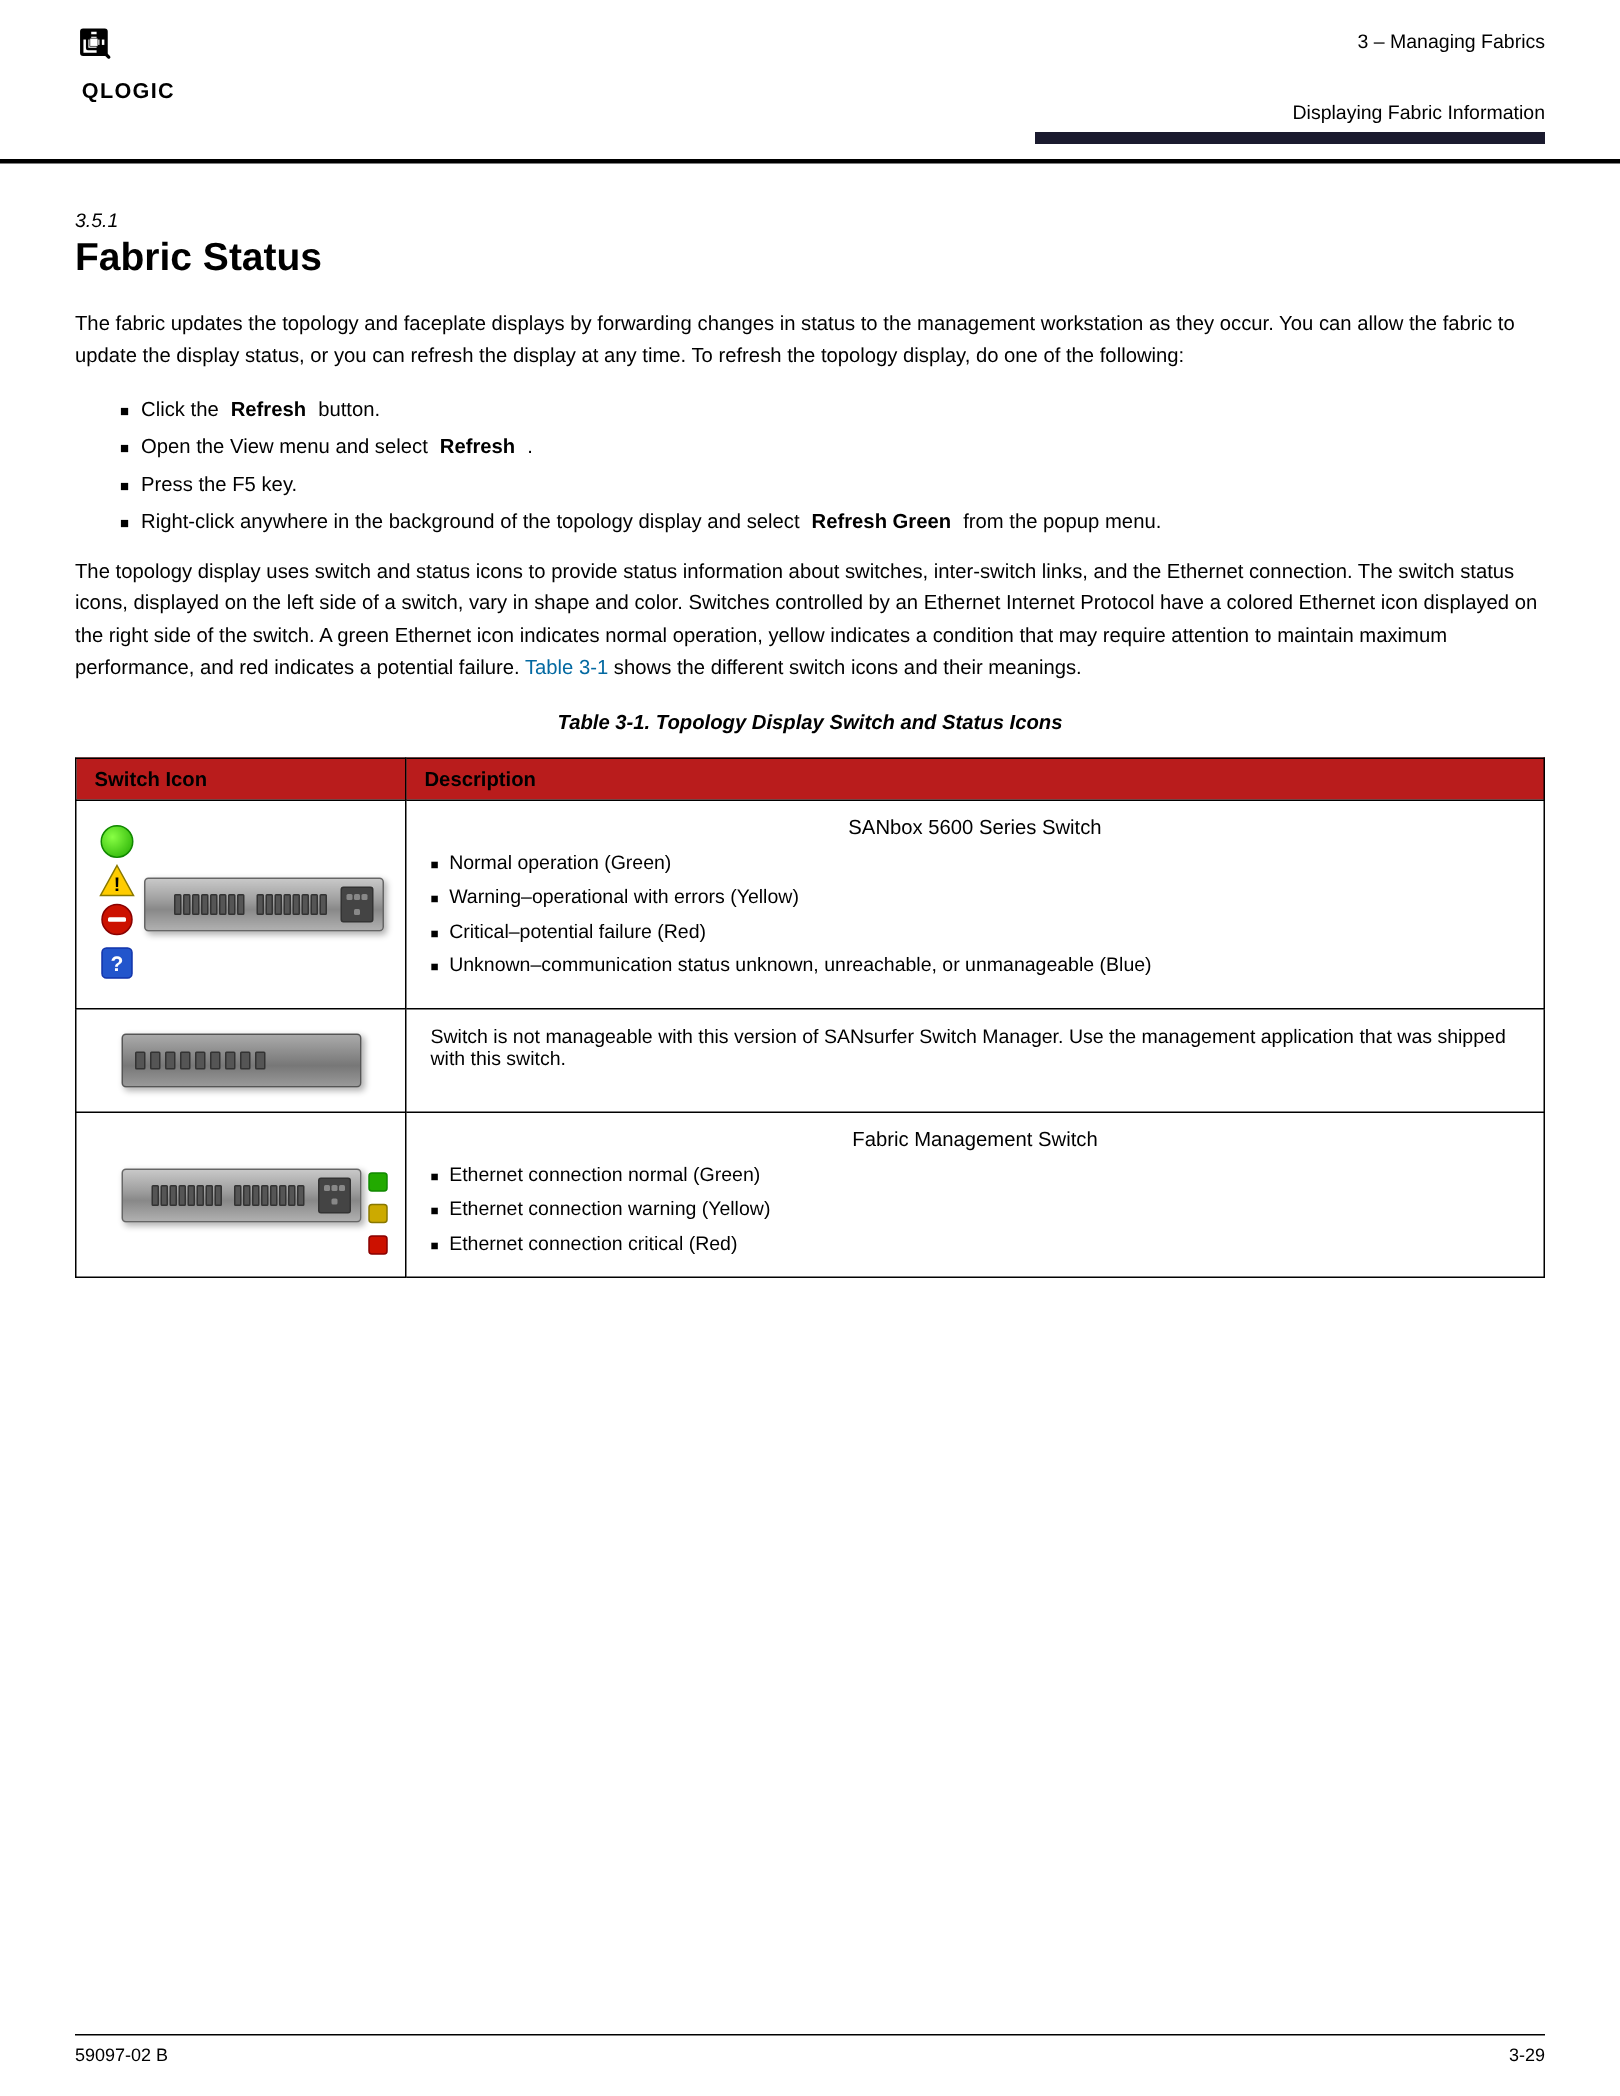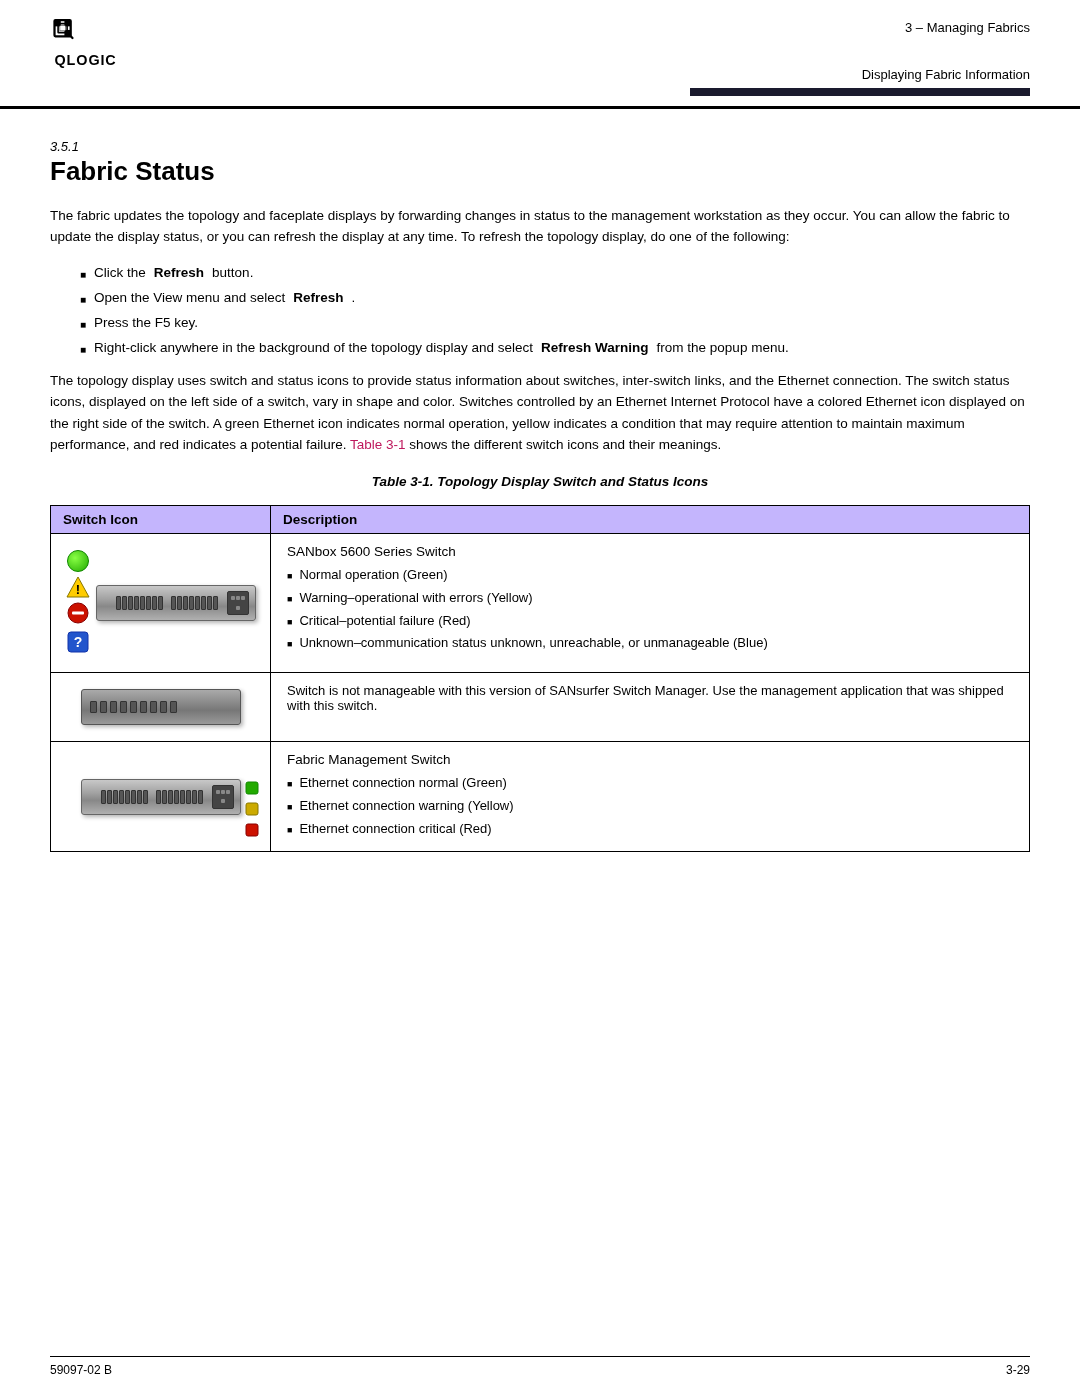--- a/index.html
+++ b/index.html
@@ -88,42 +88,42 @@
       margin-bottom: 2px;
     }
     .bullet-list li::before {
       content: "■";
       font-size: 10px;
       margin-top: 4px;
       flex-shrink: 0;
     }
 
     .link-blue {
-      color: #be185d;
+      color: #0369a1;
       text-decoration: none;
     }
 
     
     .table-caption {
       text-align: center;
       font-style: italic;
       font-weight: bold;
       font-size: 13.5px;
       margin: 18px 0 16px 0;
     }
     .switch-table {
       width: 100%;
       border-collapse: collapse;
       margin-top: 4px;
       border: 1px solid #000;
     }
     .switch-table th {
       border: 1px solid #000;
       padding: 6px 12px;
-      background: #c4b5fd;
+      background: #b91c1c;
       font-size: 13.5px;
       font-weight: bold;
       text-align: left;
     }
     .switch-table td {
       border: 1px solid #000;
       padding: 10px 12px;
       font-size: 13px;
       vertical-align: top;
     }
@@ -135,20 +135,21 @@
     }
     .switch-table td.desc-cell {
       vertical-align: top;
       padding: 10px 16px;
     }
 
     .desc-title {
       font-size: 13.5px;
       margin-bottom: 6px;
       display: block;
+      text-align: center;
     }
     .desc-list {
       list-style: none;
       margin: 0;
       padding: 0;
     }
     .desc-list li {
       display: flex;
       align-items: flex-start;
       gap: 7px;
@@ -288,21 +289,21 @@
 
   <span class="section-number">3.5.1</span>
   <h1 class="section-title">Fabric Status</h1>
 
   <p class="body-text">The fabric updates the topology and faceplate displays by forwarding changes in status to the management workstation as they occur. You can allow the fabric to update the display status, or you can refresh the display at any time. To refresh the topology display, do one of the following:</p>
 
   <ul class="bullet-list">
     <li>Click the <strong>Refresh</strong> button.</li>
     <li>Open the View menu and select <strong>Refresh</strong>.</li>
     <li>Press the F5 key.</li>
-    <li>Right-click anywhere in the background of the topology display and select <strong>Refresh Warning</strong> from the popup menu.</li>
+    <li>Right-click anywhere in the background of the topology display and select <strong>Refresh Green</strong> from the popup menu.</li>
   </ul>
 
   <p class="body-text">
     The topology display uses switch and status icons to provide status information about switches, inter-switch links, and the Ethernet connection. The switch status icons, displayed on the left side of a switch, vary in shape and color. Switches controlled by an Ethernet Internet Protocol have a colored Ethernet icon displayed on the right side of the switch. A green Ethernet icon indicates normal operation, yellow indicates a condition that may require attention to maintain maximum performance, and red indicates a potential failure. <a class="link-blue" href="#">Table 3-1</a> shows the different switch icons and their meanings.
   </p>
 
   <p class="table-caption">Table 3-1. Topology Display Switch and Status Icons</p>
 
   <table class="switch-table">
     <thead>

